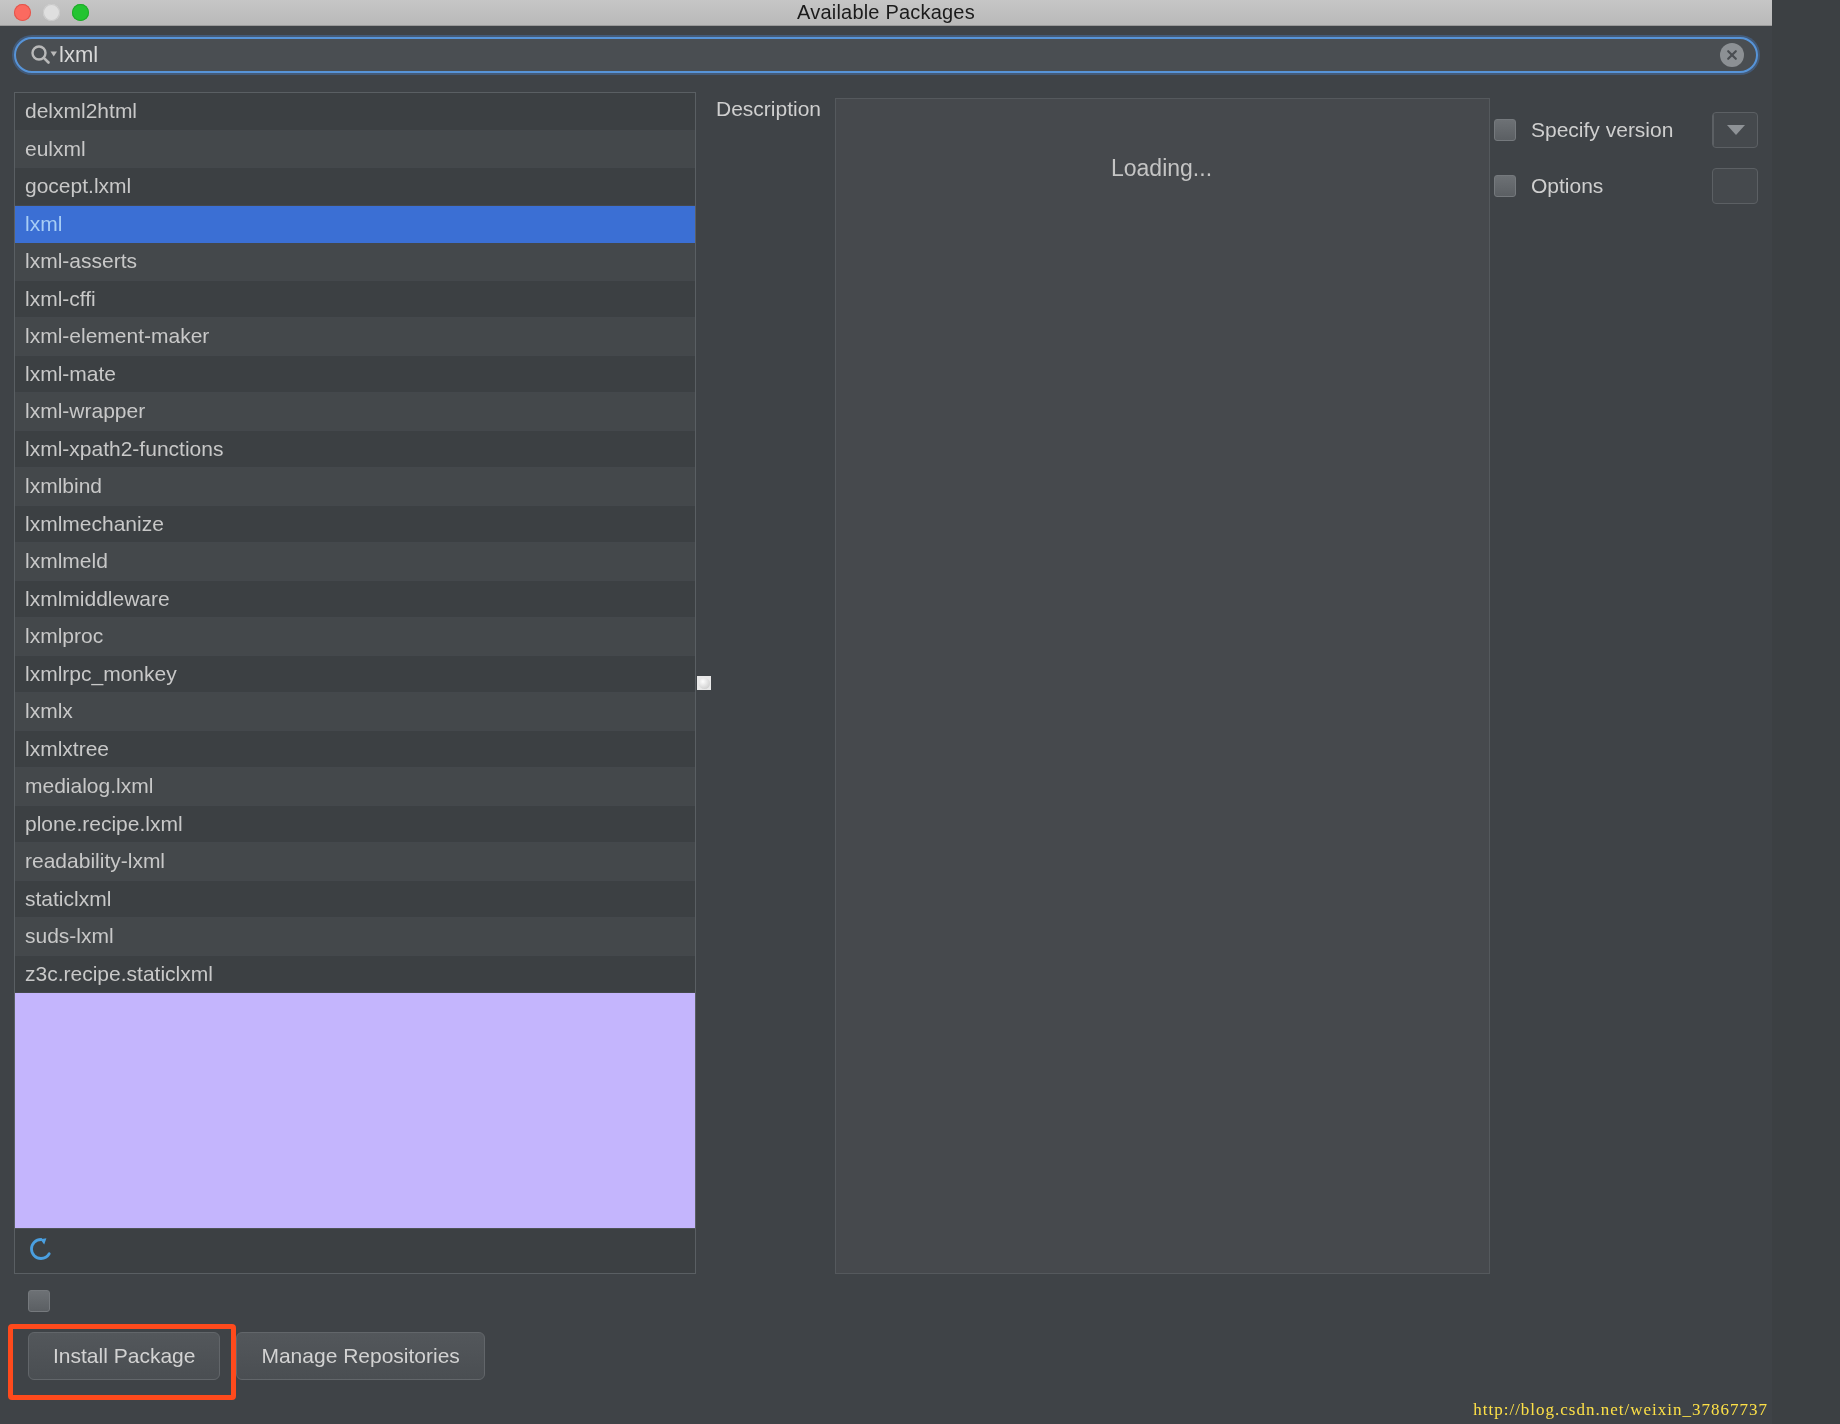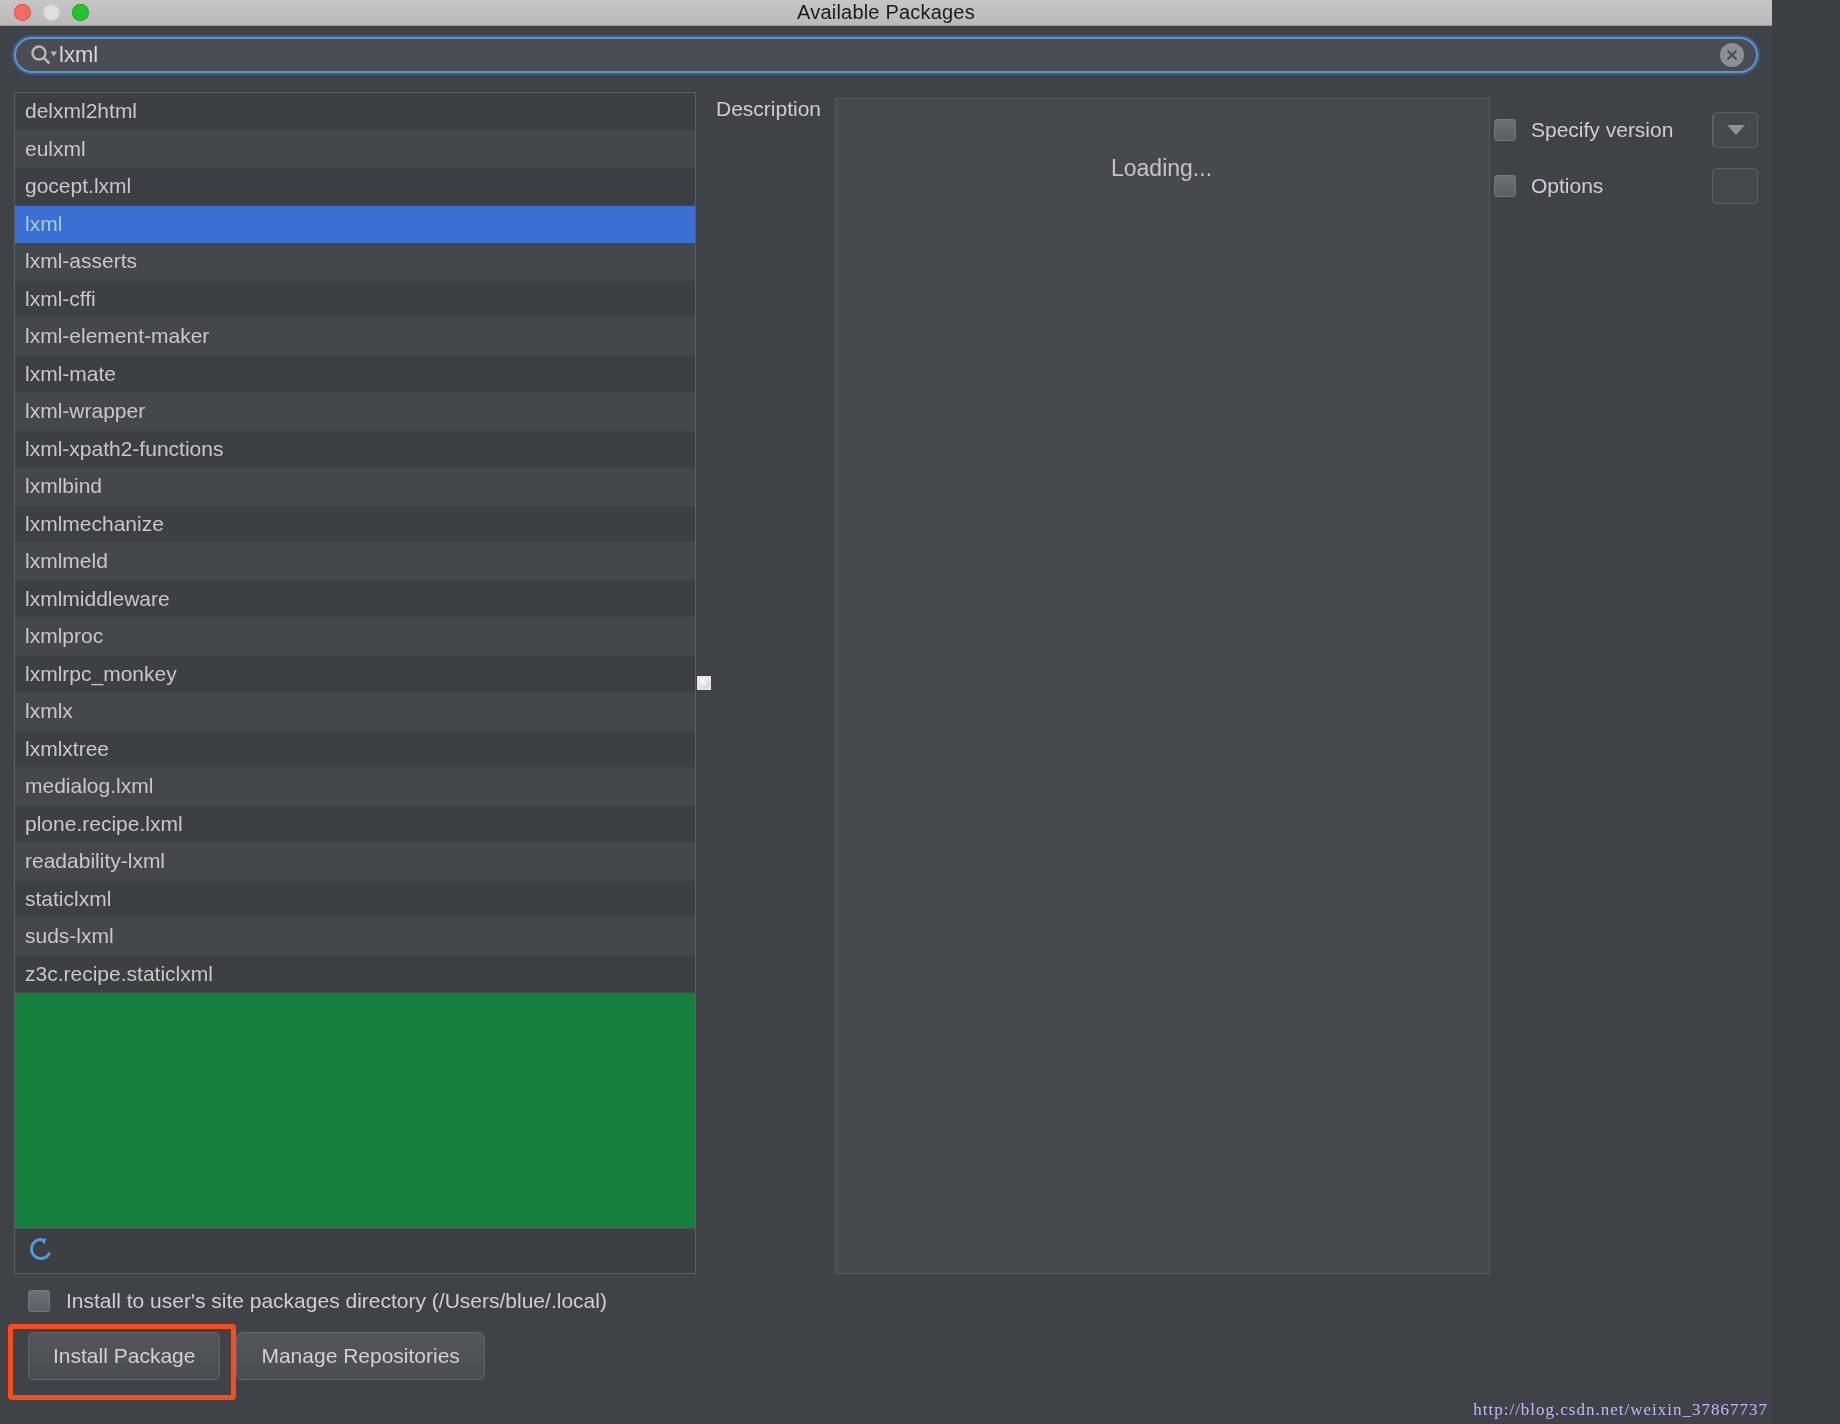--- a/index.html
+++ b/index.html
@@ -74,21 +74,21 @@
     padding: 10px 14px 0 14px;
     position: relative;
     min-height: 0;
   }
 
   
   .left-pane {
     width: 682px;
     display: flex; flex-direction: column;
     border: 1px solid #5a5f63;
-    background: #15803d;
+    background: #c4b5fd;
     min-height: 0;
   }
   .pkg-list {
     flex: 1 1 auto;
     overflow: hidden;
     min-height: 0;
   }
   .pkg-row {
     height: 37.5px;
     display: flex; align-items: center;
@@ -221,21 +221,21 @@
     position: absolute;
     left: 8px; top: 50px;
     width: 228px; height: 76px;
     border: 5px solid #ff4a1c;
     border-radius: 4px;
     pointer-events: none;
   }
   .watermark {
     position: absolute; right: 4px; bottom: 4px;
     font-family: "Liberation Serif", serif;
-    font-size: 17px; color: #c4b5fd; letter-spacing: 1px;
+    font-size: 17px; color: #fde047; letter-spacing: 1px;
   }
 </style>
 </head>
 <body>
 
 <div class="window">
 
   <div class="titlebar">
     <div class="traffic">
       <div class="dot red"></div>
@@ -337,21 +337,20 @@
           </div>
           <div class="textbox"></div>
         </div>
       </div>
     </div>
   </div>
 
   <div class="footer">
     <div class="site-row">
       <span class="chk"></span>
-      <span class="site-label">Install to user's site packages directory (/Users/blue/.local)</span>
     </div>
     <div class="btn-row">
       <div class="btn">Install Package</div>
       <div class="btn">Manage Repositories</div>
     </div>
     <div class="btn-highlight"></div>
     <div class="watermark">http://blog.csdn.net/weixin_37867737</div>
   </div>
 
 </div>

